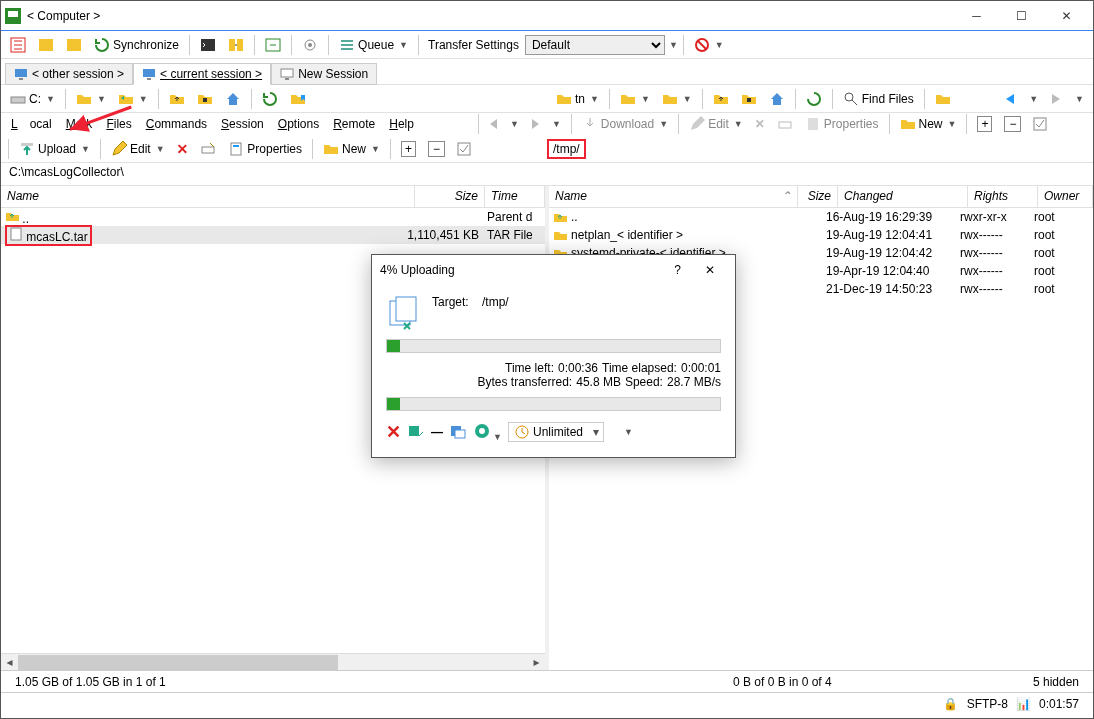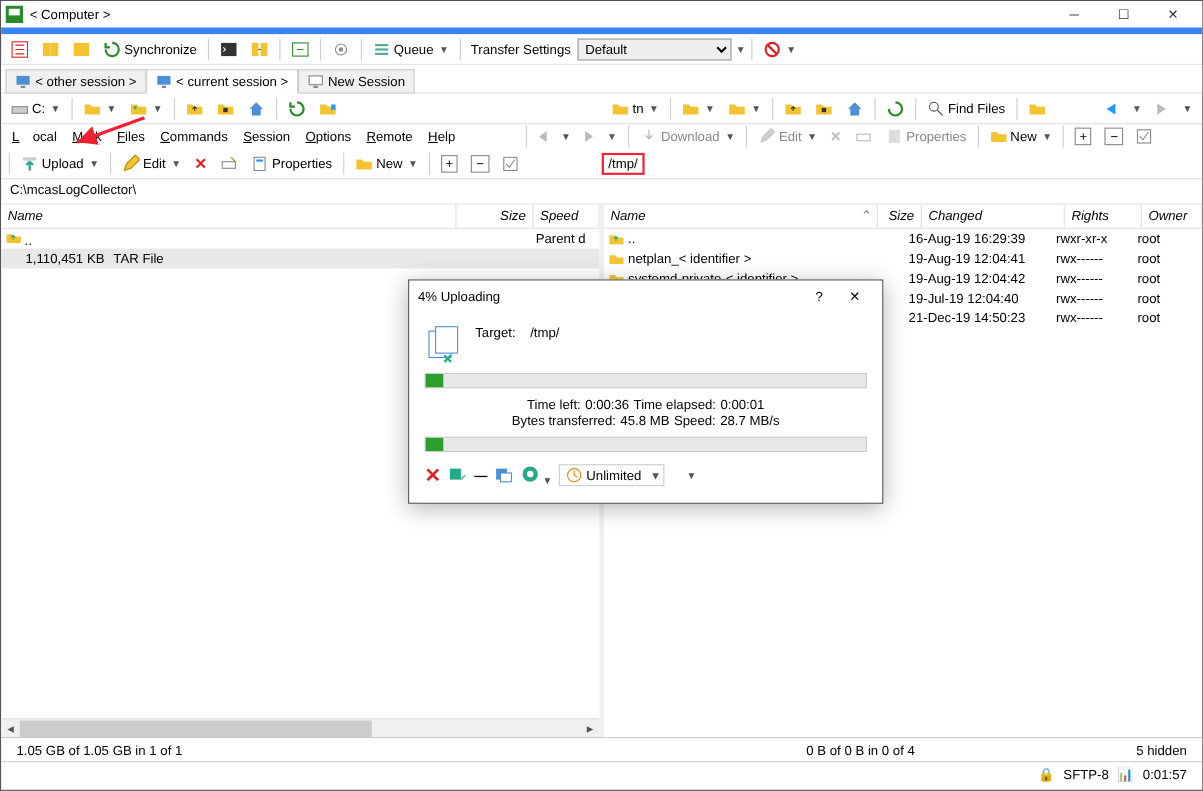--- a/index.html
+++ b/index.html
@@ -1,26 +1,26 @@
 <!DOCTYPE html>
 <html><head>
 <meta charset="utf-8">
 <style>
   * { box-sizing: border-box; margin: 0; padding: 0; font-family: "Segoe UI", Tahoma, sans-serif; font-size: 12px; }
   body { background: #fff; width: 1094px; height: 719px; position: relative; overflow: hidden; border:1px solid #555;}
-  .titlebar { height: 30px; display: flex; align-items: center; padding: 0 4px; background: #fff; border-bottom:6px solid #3b82f6;}
+  .titlebar { height: 30px; display: flex; align-items: center; padding: 0 4px; background: #fff; border-bottom:1px solid #3b82f6;}
   .titlebar .icon { width:16px; height:16px; margin-right:6px; }
   .titlebar .spacer { flex:1; }
   .winbtn { width:45px; height:28px; display:flex; align-items:center; justify-content:center; color:#333;}
   .toolbar { height: 28px; display:flex; align-items:center; padding:0 4px; gap:2px; border-bottom:1px solid #e0e0e0;}
   .tbtn { height:22px; padding:0 4px; display:flex; align-items:center; gap:3px; cursor:pointer; border:1px solid transparent;}
   .sep { width:1px; height:20px; background:#ccc; margin:0 3px;}
   .tabs { height:26px; display:flex; align-items:flex-end; padding:0 4px; gap:-1px; background:#fff; border-bottom:1px solid #e0e0e0;}
   .tab { height:22px; padding:2px 8px; border:1px solid #ccc; background:#f0f0f0; display:flex; align-items:center; gap:4px; position:relative; top:1px;}
-  .tab.active { background:#fff; border-bottom:1px solid #fff; z-index:2;}
+  .tab.active { background:#fff; border-bottom:1px solid #fff; z-index:2;text-decoration:underline;}
   .row3 { height:28px; display:flex; border-bottom:1px solid #e0e0e0;}
   .row3 .half { flex:1; display:flex; align-items:center; gap:2px; padding:0 4px;}
   .menurow { height:22px; display:flex; align-items:center; padding:0 8px; gap:2px;}
   .menurow span { padding:2px 6px; cursor:pointer;}
   .menurow span u { text-decoration: underline; }
   .actionrow { height:28px; display:flex; border-bottom:1px solid #e0e0e0;justify-content:space-between;}
   .actionrow .half { flex:1; display:flex; align-items:center; gap:2px; padding:0 4px;}
   .disabled { color:#888;}
   .pathrow { height:22px; display:flex;}
   .pathrow .half { flex:1; padding:2px 8px;}
@@ -32,29 +32,29 @@
   .colhead div { padding:3px 6px; border-right:1px solid #e0e0e0; overflow:hidden; white-space:nowrap;font-style:italic;}
   .filerow { height:18px; display:flex; align-items:center; padding:0 4px; gap:4px;}
   .filerow .fname { flex:1; white-space:nowrap; overflow:hidden;}
   .ficon { width:14px; height:14px; display:inline-block;}
   .statusbar { height:22px; border-top:1px solid #ccc; display:flex; align-items:center; padding:0 6px; font-size:11px;}
   .statusbar .cell { padding:0 8px;}
   .statusbar .spacer { flex:1;}
   .scrollh { height:17px; background:#f0f0f0; border-top:1px solid #ddd; position:relative;}
   .scrollh .thumb { position:absolute; height:15px; top:1px; left:17px; width:320px; background:#ccc;}
   .scrollh .arr { position:absolute; width:17px; height:15px; top:1px; background:#f0f0f0; text-align:center; line-height:15px; color:#555;}
-  .dialog { position:absolute; left:370px; top:253px; width:432px; background:#fff; border:1px solid #555; box-shadow:0 4px 20px rgba(0,0,0,.3); z-index:100;}
+  .dialog { position:absolute; left:370px; top:253px; width:365px; background:#fff; border:1px solid #555; box-shadow:0 4px 20px rgba(0,0,0,.3); z-index:100;}
   .dialog .dtitle { height:30px; display:flex; align-items:center; padding:0 8px;}
   .dialog .dtitle .spacer{flex:1;}
   .dialog .dbody { padding:10px 14px 14px;}
   .dialog .drow { display:flex; margin-bottom:2px;}
   .dialog .dlab { width:50px;}
   .progress { height:14px; background:#e8e8e8; border:1px solid #ccc; margin:8px 0; position:relative;}
   .progress .bar { height:100%; background:#2ca02c;}
-  .statrow { display:flex; justify-content:center; gap:4px;}
+  .statrow { display:flex; justify-content:flex-end; gap:4px;}
   .dctrls { display:flex; align-items:center; gap:6px; margin-top:10px;}
   .dropdown { border:1px solid #ccc; padding:2px 20px 2px 6px; position:relative; background:#fff;}
   .dropdown::after { content:"▾"; position:absolute; right:4px; top:2px; color:#555;}
   .arrow-red { position:absolute; left:68px; top:87px; z-index:50; transform: rotate(30deg);}
   select.combo { border:1px solid #999; height:20px; font-size:12px; padding:0 2px;}
   .chev{color:#555; font-size:9px; margin-left:2px;}
   .lock{color:#d4a017;}
   .red{color:#d22;}
 </style>
 </head>
@@ -451,32 +451,35 @@
 <div class="pathrow">
   <div class="half">C:\mcasLogCollector\</div>
   <div class="half"></div>
 </div>
 
 <div class="panels">
   <div class="panel left">
     <div class="colhead">
       <div style="flex:1">Name</div>
       <div style="width:70px;text-align:right">Size</div>
-      <div style="width:60px">Speed</div>
+      <div style="width:60px">Time</div>
     </div>
     <div id="left-list" style="flex:1;">
         <div class="filerow">
           <span class="fname"><svg width="14" height="14">
               <path d="M1 4h5l2 2h6v6H1z" fill="#f4c430"></path>
               <path d="M7 9V5M5 7l2-2 2 2" stroke="#2a8" fill="none"></path>
             </svg> <span>..</span></span>
           <span style="width:90px;text-align:right"></span>
           <span style="width:58px;padding-left:4px;">Parent d</span>
         </div>
         <div class="filerow" style="background: rgb(232, 232, 232);">
+          <span class="fname"><span class="redbox" style="padding:0 2px;"><svg width="14" height="14">
+                <rect x="2" y="1" width="10" height="12" fill="#fff" stroke="#888"></rect>
+              </svg> mcasLC.tar</span></span>
           <span style="width:90px;text-align:right">1,110,451 KB</span>
           <span style="width:58px;padding-left:4px;">TAR File</span>
         </div>
       </div>
     <div class="scrollh">
       <div class="arr" style="left:0">◂</div>
       <div class="thumb"></div>
       <div class="arr" style="right:0">▸</div>
     </div>
   </div>
@@ -519,21 +522,21 @@
           <span style="width:130px">19-Aug-19 12:04:42</span>
           <span style="width:70px">rwx------</span>
           <span style="width:55px">root</span>
         </div>
         <div class="filerow">
           <span class="ficon"><svg width="14" height="14">
               <path d="M1 4h5l2 2h6v6H1z" fill="#f4c430"></path>
             </svg></span>
           <span class="fname">systemd-private-&lt; identifier &gt;...</span>
           <span style="width:40px"></span>
-          <span style="width:130px">19-Jul-19 12:04:40</span>
+          <span style="width:130px">19-Apr-19 12:04:40</span>
           <span style="width:70px">rwx------</span>
           <span style="width:55px">root</span>
         </div>
         <div class="filerow">
           <span class="ficon"><svg width="14" height="14">
               <path d="M1 4h5l2 2h6v6H1z" fill="#f4c430"></path>
             </svg></span>
           <span class="fname"></span>
           <span style="width:40px"></span>
           <span style="width:130px">21-Dec-19 14:50:23</span>

